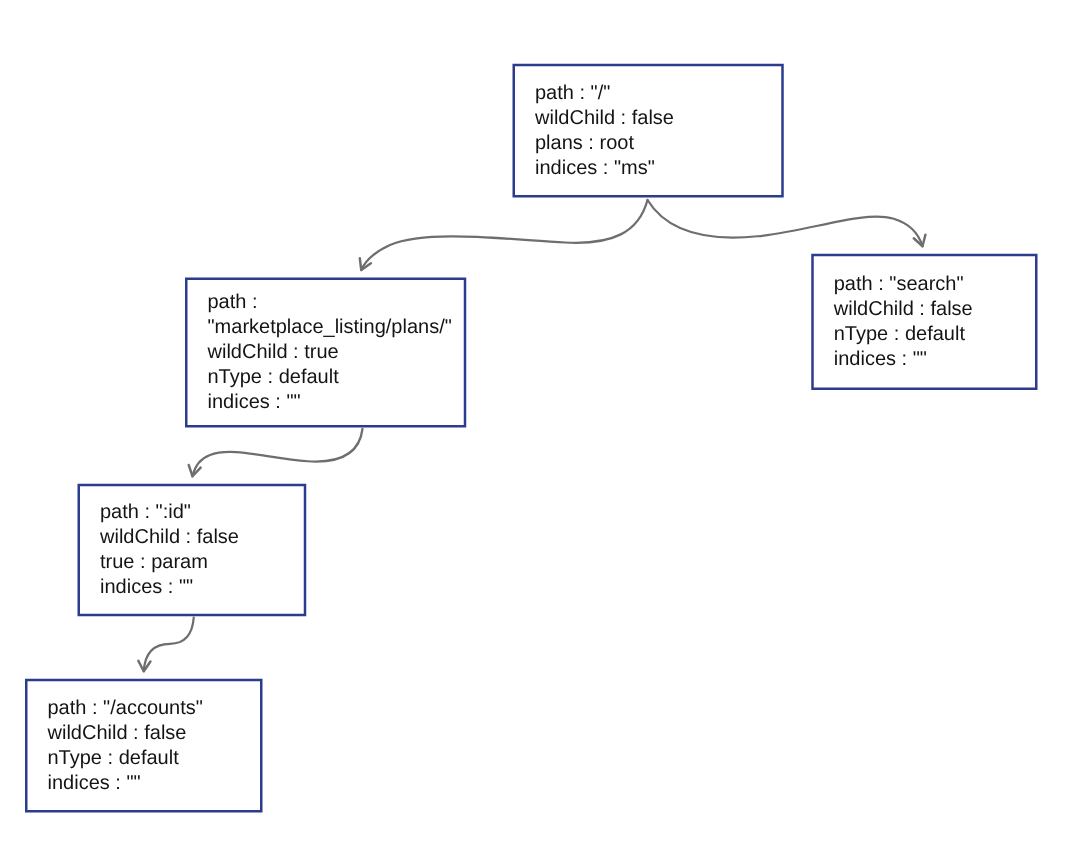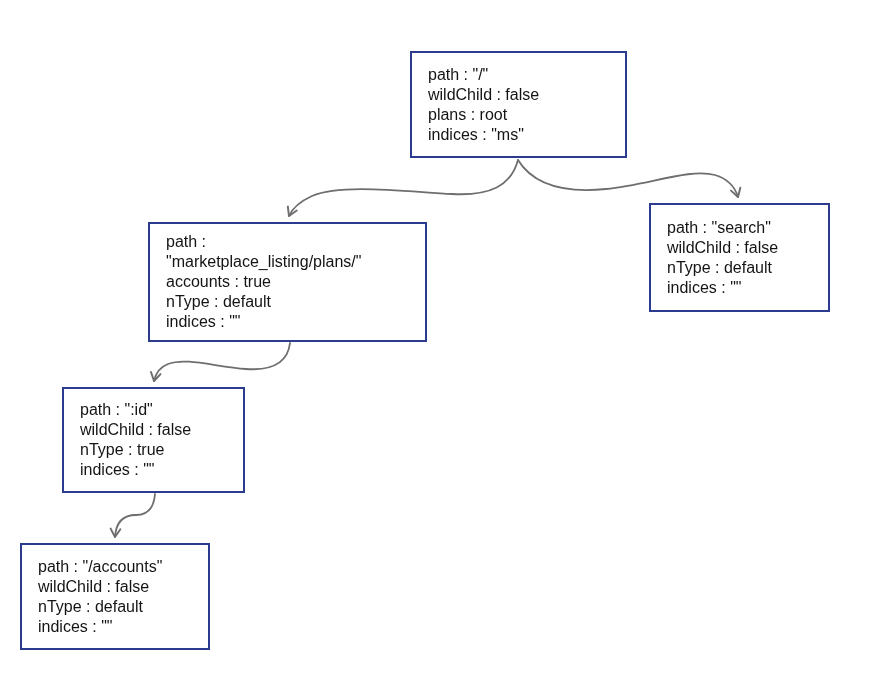--- a/index.html
+++ b/index.html
@@ -35,21 +35,21 @@
     padding: 8px 10px 8px 16px;
     color: #141414;
     font-size: 16px;
     line-height: 20px;
     white-space: nowrap;
   }
   .node .line {
     display: block;
   }
   .node-root        { left: 410px; top:  51px; width: 217px; height: 107px; }
-  .node-marketplace { left: 148px; top: 222px; width: 279px; height: 120px; }
+  .node-marketplace { left: 148px; top: 222px; width: 225px; height: 120px; }
   .node-search      { left: 649px; top: 203px; width: 181px; height: 109px; }
   .node-param-id    { left:  62px; top: 387px; width: 183px; height: 106px; }
   .node-accounts    { left:  20px; top: 543px; width: 190px; height: 107px; }
 </style>
 </head>
 <body>
 
 <div class="canvas">
 
   <svg class="edges-layer" width="870" height="680" viewBox="0 0 870 680" xmlns="http://www.w3.org/2000/svg">
@@ -67,36 +67,36 @@
   <div class="node node-root">
     <span class="line">path : "/"</span>
     <span class="line">wildChild : false</span>
     <span class="line">plans : root</span>
     <span class="line">indices : "ms"</span>
   </div>
 
   <div class="node node-marketplace">
     <span class="line">path :</span>
     <span class="line">"marketplace_listing/plans/"</span>
-    <span class="line">accounts : true</span>
+    <span class="line">wildChild : true</span>
     <span class="line">nType : default</span>
     <span class="line">indices : ""</span>
   </div>
 
   <div class="node node-search">
     <span class="line">path : "search"</span>
     <span class="line">wildChild : false</span>
     <span class="line">nType : default</span>
     <span class="line">indices : ""</span>
   </div>
 
   <div class="node node-param-id">
     <span class="line">path : ":id"</span>
     <span class="line">wildChild : false</span>
-    <span class="line">nType : true</span>
+    <span class="line">true : param</span>
     <span class="line">indices : ""</span>
   </div>
 
   <div class="node node-accounts">
     <span class="line">path : "/accounts"</span>
     <span class="line">wildChild : false</span>
     <span class="line">nType : default</span>
     <span class="line">indices : ""</span>
   </div>
 

